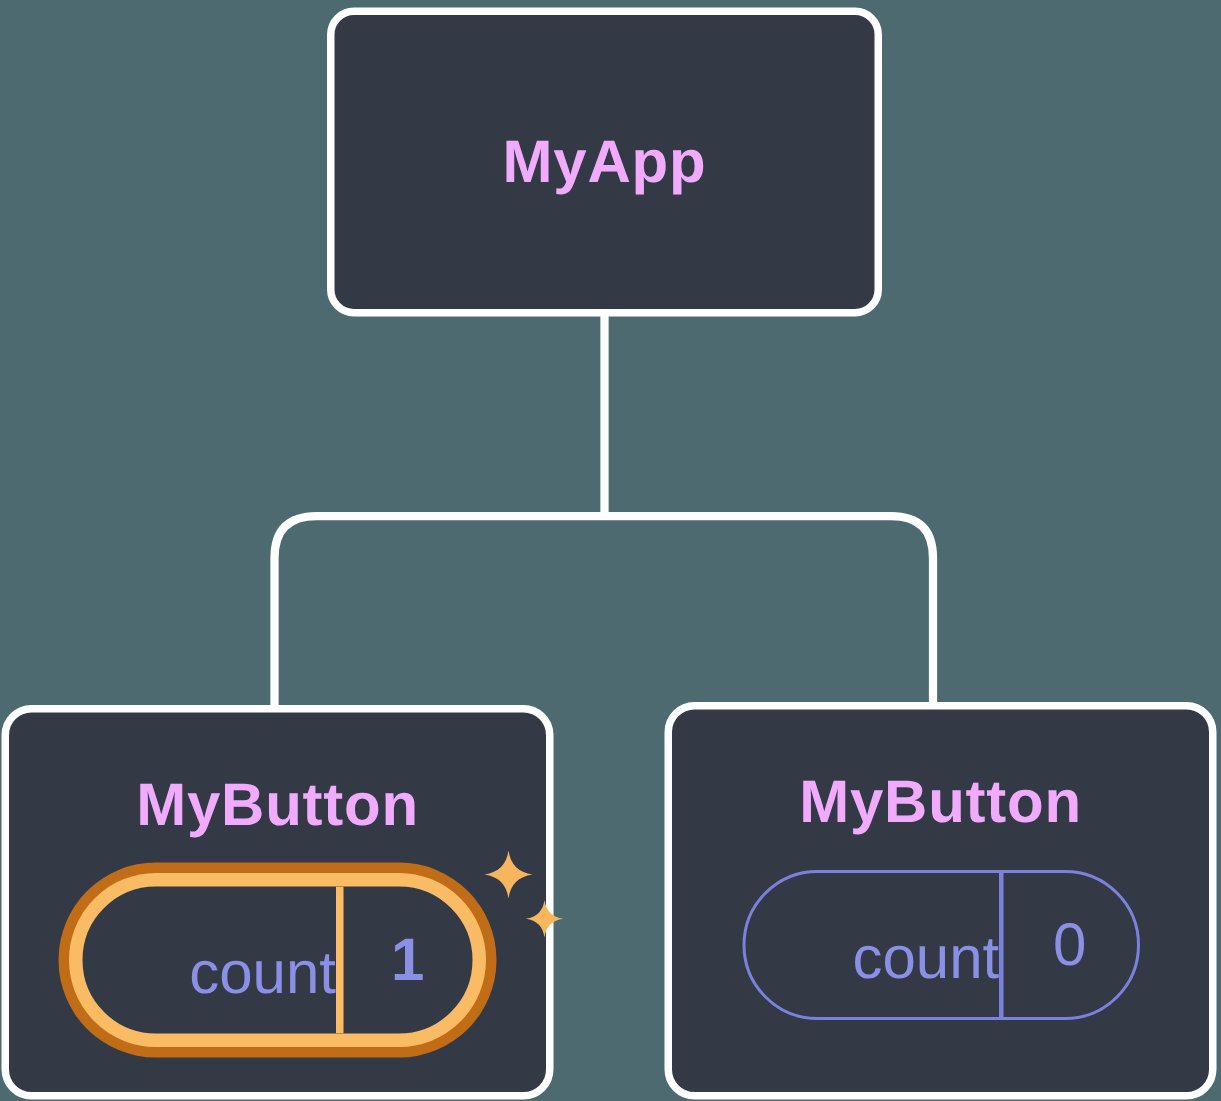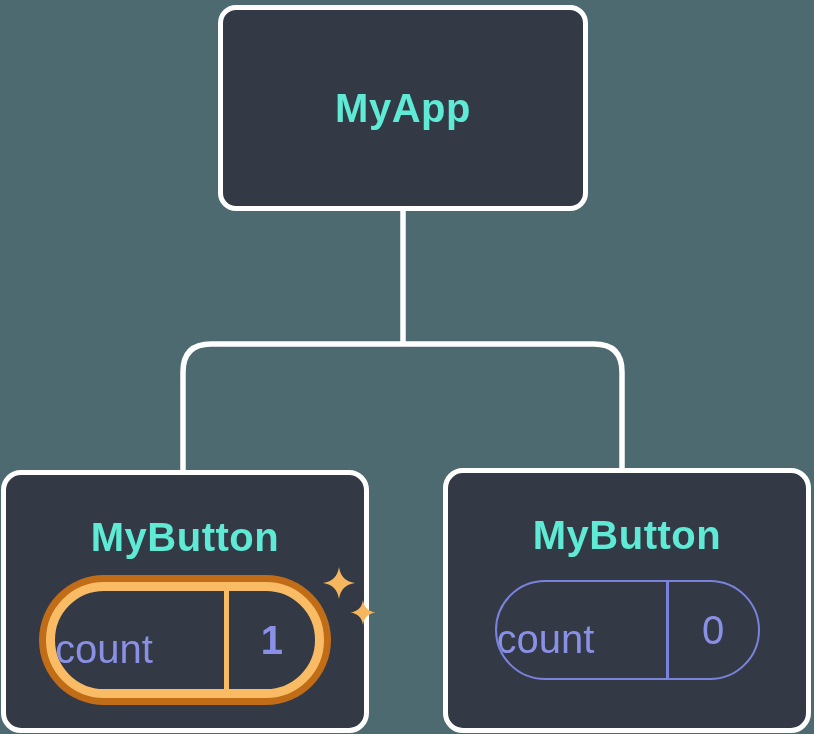--- a/index.html
+++ b/index.html
@@ -31,21 +31,21 @@
     background:var(--node-fill);
     border:5px solid var(--node-border);
     color:#ffffff;
   }
   .node-root{
     left:218px;top:5px;width:370px;height:206px;
     border-radius:18px;
     display:flex;align-items:center;justify-content:center;
   }
   .node-label{
-    font-size:40px;font-weight:600;letter-spacing:0.5px;color:#5eead4;
+    font-size:40px;font-weight:600;letter-spacing:0.5px;color:#f0abfc;
   }
   .node-child{
     border-radius:20px;
     display:flex;flex-direction:column;align-items:center;
   }
   .node-child-left{left:1px;top:470px;width:368px;height:263px;}
   .node-child-right{left:443px;top:468px;width:368px;height:265px;}
   .child-title{margin-top:40px;}
   .pill-wrap{
     margin-top:22px;
@@ -62,21 +62,21 @@
     width:265px;height:100px;
     border:2.5px solid var(--state-border);
   }
   .state-pill.highlighted{
     width:278px;height:116px;
     border:9px solid var(--hl-inner);
     box-shadow:0 0 0 7px var(--hl-outer);
   }
   .pill-cell-key{
     flex:0 0 65%;
-    display:flex;align-items:center;justify-content:flex-start;margin-top:18px;
+    display:flex;align-items:center;justify-content:flex-end;margin-top:18px;
   }
   .pill-cell-value{
     flex:1;
     display:flex;align-items:center;justify-content:center;
   }
   .pill-divider{
     align-self:stretch;
   }
   .state-pill.plain .pill-divider{width:2.5px;background:var(--state-border);}
   .state-pill.highlighted .pill-divider{width:4.5px;background:var(--hl-inner);}

